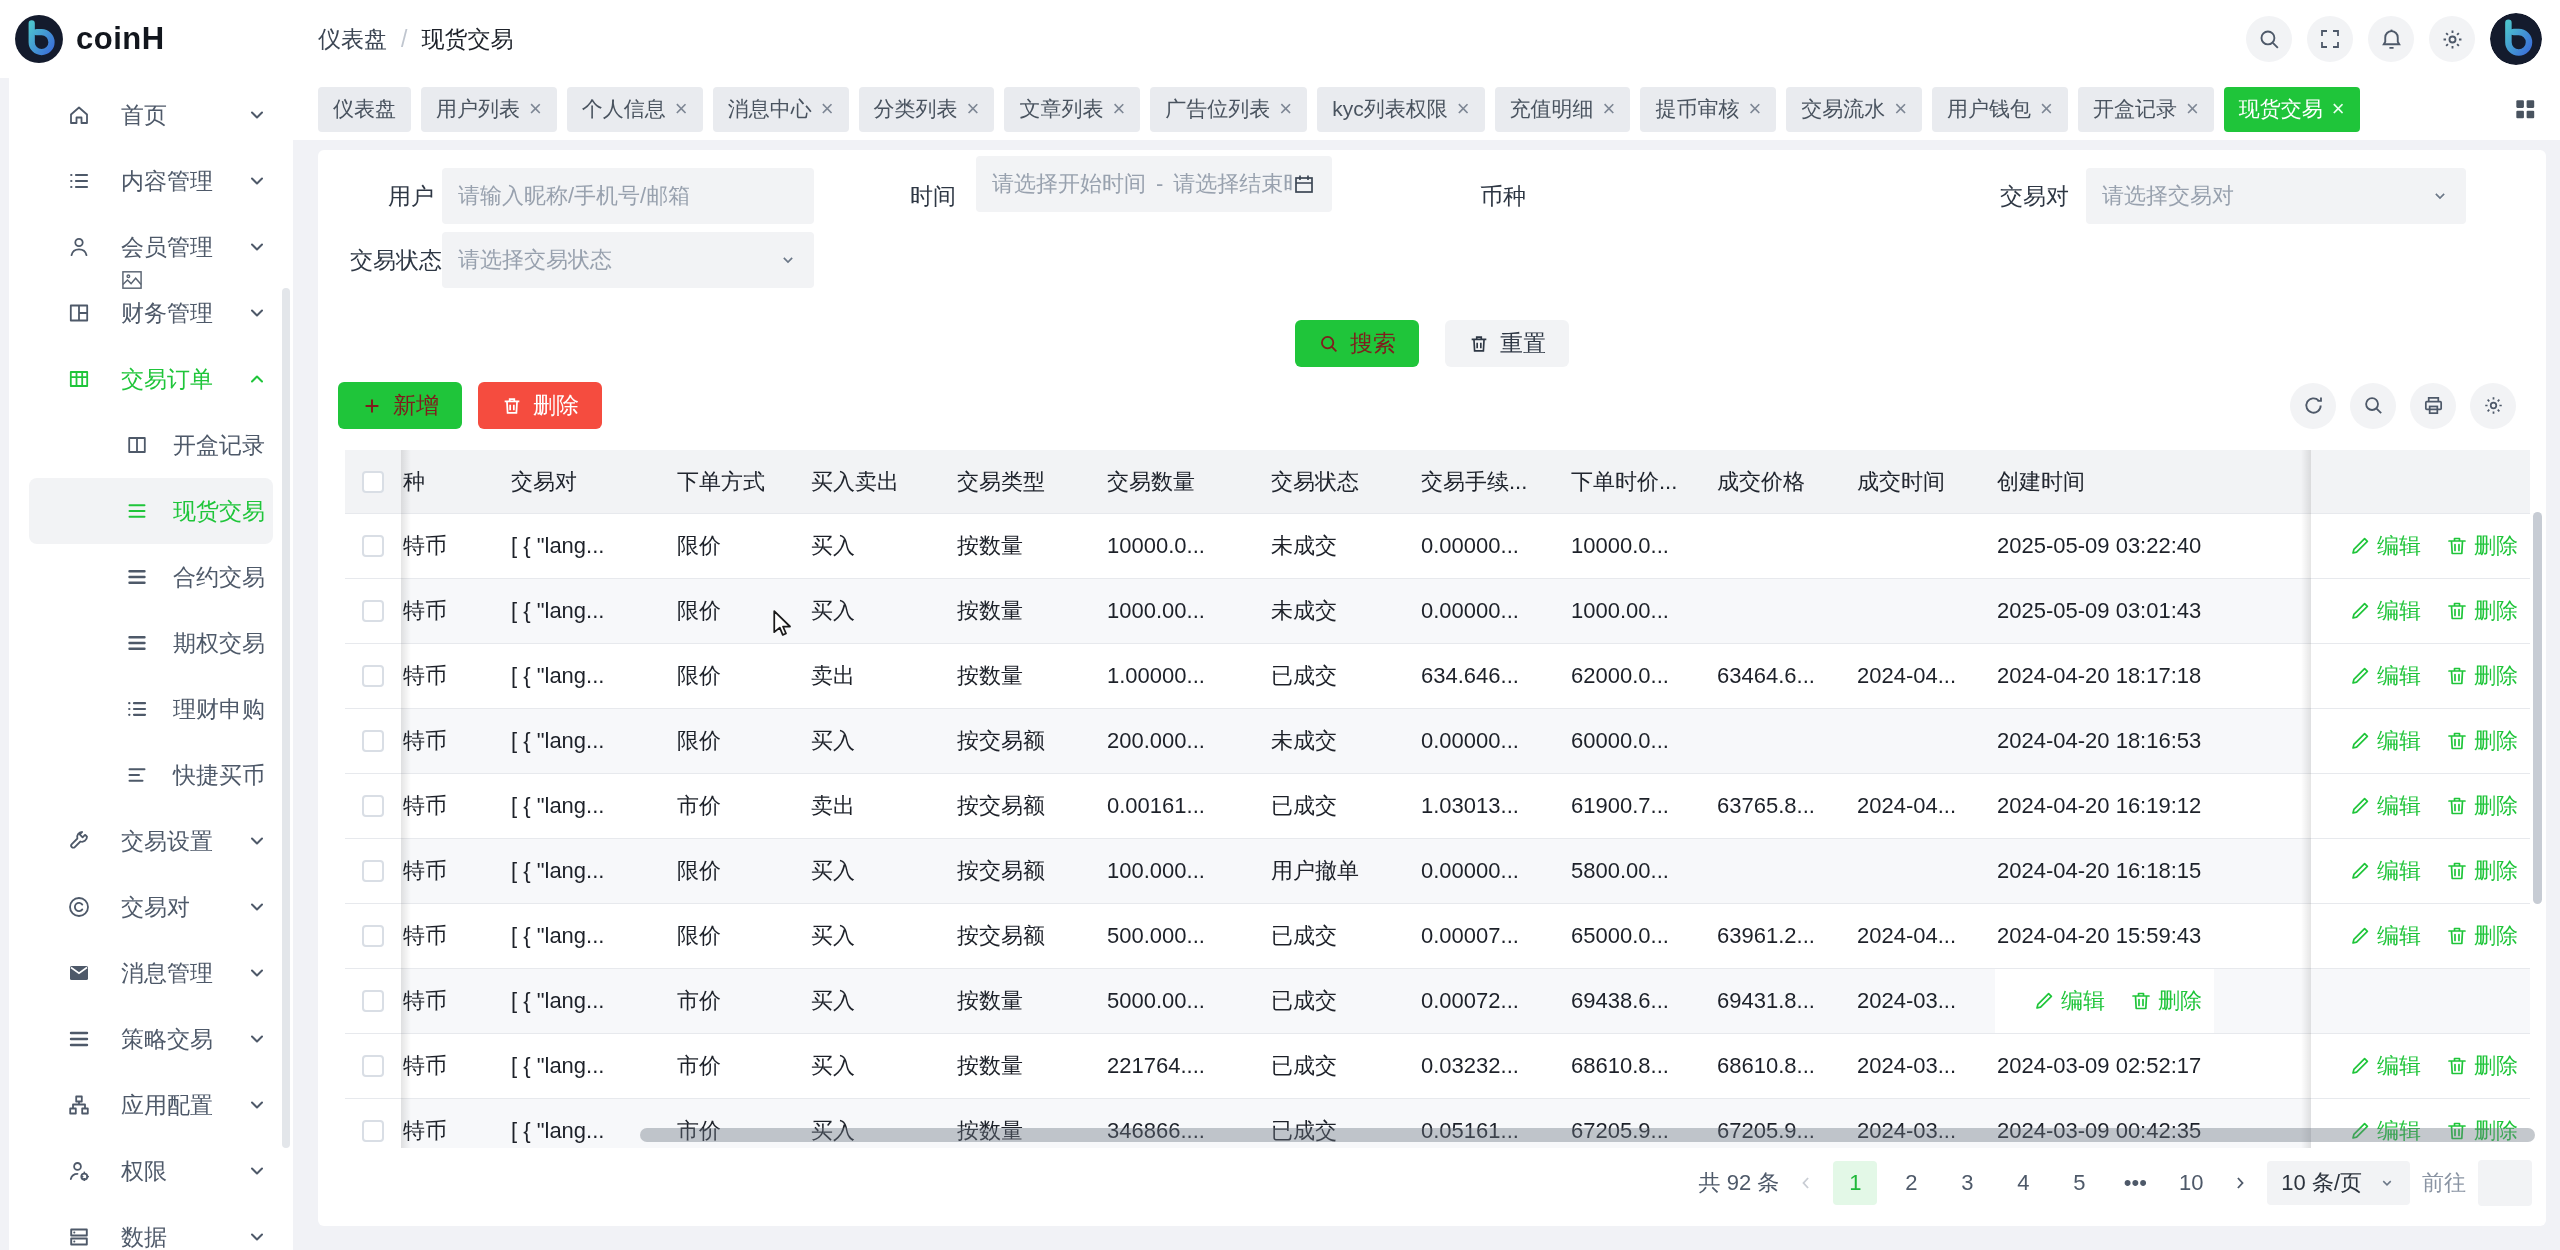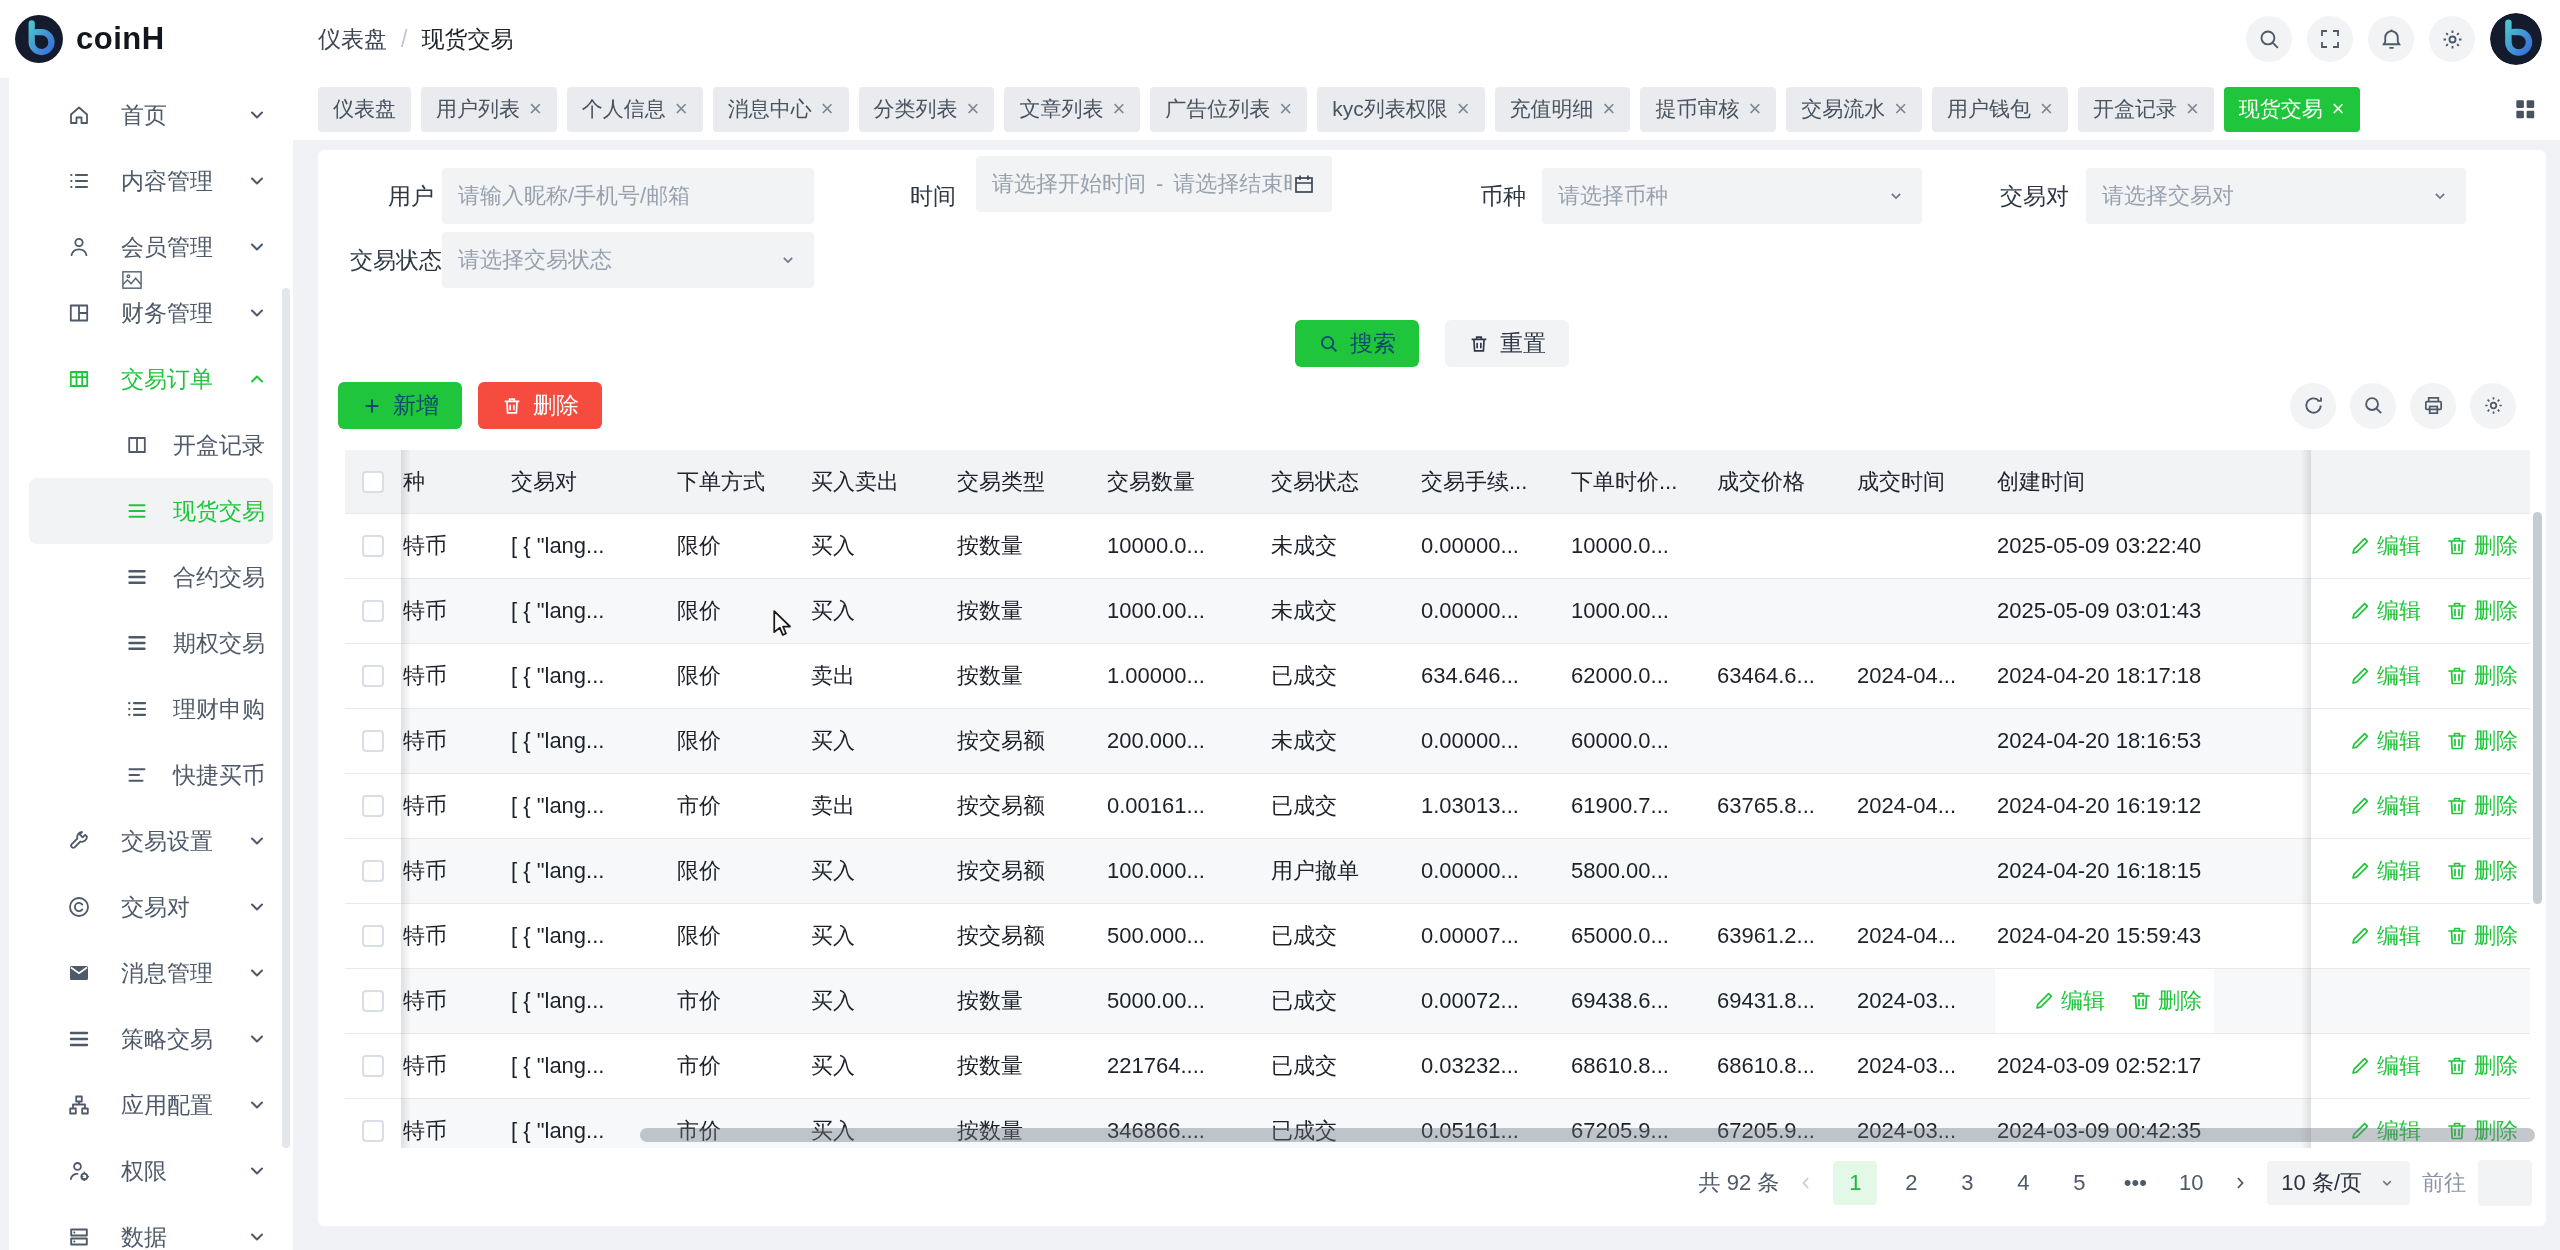--- a/index.html
+++ b/index.html
@@ -52,21 +52,21 @@
         box-sizing:border-box;padding:0 16px;font-size:22px;color:#98a1ae;overflow:hidden;white-space:nowrap;}
   input.fctl{border:none;outline:none;}
   input.fctl::placeholder{color:#98a1ae;}
   .fctl .chevd{margin-left:auto;color:#6b7787;flex:0 0 auto;}
   .fctl .cal{margin-left:auto;color:#3c4654;flex:0 0 auto;}
   .rangesep{margin:0 10px;color:#98a1ae;}
   .range-end{flex:1 1 auto;overflow:hidden;}
 
   .filter-actions{position:absolute;top:170px;left:0;right:0;display:flex;justify-content:center;gap:26px;}
   .btn{height:47px;display:flex;align-items:center;gap:10px;padding:0 23px;border-radius:6px;font-size:23px;box-sizing:border-box;cursor:pointer;}
-  .btn.green{background:#1fc53a;color:#0c4a6e;}
+  .btn.green{background:#1fc53a;color:#7f1d1d;}
   .btn.red{background:#f54c3f;color:#fff;}
   .btn.plain{background:#f2f3f5;color:#2e3744;}
 
   .toolbar{position:absolute;top:232px;left:20px;right:30px;display:flex;align-items:center;gap:16px;}
   .toolbar .tright{margin-left:auto;display:flex;gap:14px;}
 
   
   .tbl{position:absolute;left:27px;top:300px;width:2185px;height:698px;overflow:hidden;font-size:22px;}
   .tr{display:flex;height:65px;align-items:stretch;border-bottom:1px solid #e7e9ed;box-sizing:border-box;background:#fff;}
   .tr.head{height:64px;background:#f2f3f5;color:#20252e;font-weight:500;}
@@ -472,28 +472,20 @@
       <span class="rangesep">-</span>
       <span class="range-end">请选择结束时间</span>
       <span class="ic cal">
           <svg width="24" height="24" viewBox="0 0 24 24" fill="none" stroke="currentColor" stroke-width="1.7">
             <rect x="4" y="6" width="16" height="14"></rect>
             <path d="M8 3.5V8M16 3.5V8M4 11h16"></path>
           </svg>
         </span>
     </div>
     <span class="flabel" style="left:1162px;top:18px;">币种</span>
-    <div class="fctl" style="left:1224px;top:18px;width:380px;">
-      <span>请选择币种</span>
-      <span class="ic chevd">
-          <svg width="20" height="20" viewBox="0 0 24 24" fill="none" stroke="currentColor" stroke-width="2">
-            <path d="M7 9.5 12 14.5 17 9.5"></path>
-          </svg>
-        </span>
-    </div>
     <span class="flabel" style="left:1682px;top:18px;">交易对</span>
     <div class="fctl" style="left:1768px;top:18px;width:380px;">
       <span>请选择交易对</span>
       <span class="ic chevd">
           <svg width="20" height="20" viewBox="0 0 24 24" fill="none" stroke="currentColor" stroke-width="2">
             <path d="M7 9.5 12 14.5 17 9.5"></path>
           </svg>
         </span>
     </div>
     <span class="flabel" style="left:32px;top:82px;">交易状态</span>

